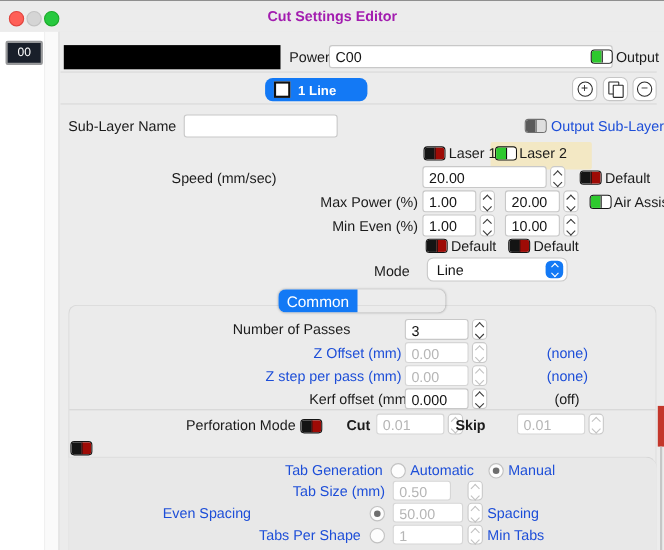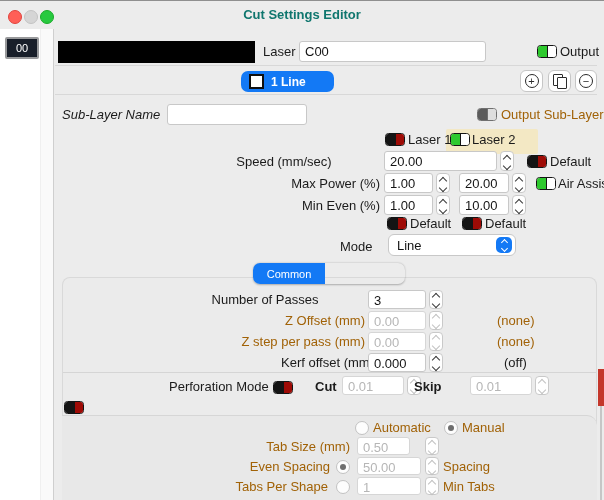--- a/index.html
+++ b/index.html
@@ -6,31 +6,31 @@
   body{font-family:"Liberation Sans", sans-serif; background:#fff;}
   .window{position:relative;width:604px;height:500px;background:#ececec;overflow:hidden;
           border-top:1px solid #8f8f8f;box-sizing:border-box;}
   
   .titlebar{position:absolute;left:0;top:0;width:604px;height:28px;background:#ececec;}
   .tl{position:absolute;top:9px;width:12px;height:12px;border-radius:50%;}
   .tl.red{left:8px;background:#ff5f57;border:0.5px solid #e0443e;}
   .tl.mid{left:24px;background:#d5d5d5;border:0.5px solid #c3c3c3;}
   .tl.grn{left:40px;background:#27c93f;border:0.5px solid #1aab29;}
   .title{position:absolute;left:0;top:6px;width:604px;text-align:center;font-size:13px;
-         font-weight:bold;color:#0f766e;}
+         font-weight:bold;color:#a21caf;}
   
   .sidebar{position:absolute;left:0;top:28px;width:54px;height:472px;background:#fff;
            border-right:1px solid #cfcfcf;box-sizing:border-box;}
   .sidebar .inner-strip{position:absolute;right:0;top:0;width:13px;height:472px;background:#fafafa;
            border-left:1px solid #f0f0f0;box-sizing:border-box;}
   .layer-item{position:absolute;left:5px;top:8px;width:34px;height:22px;background:#191f2a;
            border:2px solid #98999b;border-radius:2px;box-sizing:border-box;color:#fff;
            font-size:11px;display:flex;align-items:center;justify-content:center;}
   .lbl{position:absolute;font-size:13px;color:#1b1b1b;white-space:nowrap;}
-  .lbl.dis{color:#a16207;}
+  .lbl.dis{color:#1d4ed8;}
   .field{position:absolute;background:#fff;border:1px solid #c8c8c8;border-radius:3px;
          box-sizing:border-box;font-size:13px;color:#141414;padding:2px 0 0 5px;overflow:hidden;}
   .field.dis{color:#b6b6b6;border-color:#d6d6d6;}
   .hline{position:absolute;height:1px;background:#d8d8d8;}
   
   .spin{position:absolute;width:14px;height:20px;background:#fff;border:1px solid #c9c9c9;
         border-radius:4px;box-sizing:border-box;display:flex;flex-direction:column;
         align-items:center;justify-content:center;gap:3px;}
   .spin i{display:block;width:5px;height:5px;border-left:1.6px solid #3a3a3a;
         border-top:1.6px solid #3a3a3a;transform:rotate(45deg);margin-top:2px;}
@@ -75,21 +75,21 @@
         border:1px solid #c8c8c8;border-radius:6px;box-sizing:border-box;font-size:13px;
         color:#141414;display:flex;align-items:center;padding-left:8px;}
   .combo .stepper{position:absolute;right:3px;top:2px;width:16px;height:16px;border-radius:5px;
         background:var(--accent-blue);display:flex;flex-direction:column;align-items:center;
         justify-content:center;gap:2px;}
   .combo .stepper i{display:block;width:4px;height:4px;border-left:1.5px solid #fff;
         border-top:1.5px solid #fff;transform:rotate(45deg);margin-top:1px;}
   .combo .stepper i.dn{transform:rotate(225deg);margin-top:-1px;}
   
   .seg{position:absolute;left:253px;top:262px;width:152px;height:21px;border-radius:7px;
-        display:flex;overflow:hidden;box-shadow:0 0.5px 2px rgba(0,0,0,0.28);font-size:11px;}
+        display:flex;overflow:hidden;box-shadow:0 0.5px 2px rgba(0,0,0,0.28);font-size:14px;}
   .seg .s1{width:72px;background:var(--accent-blue);color:#fff;display:flex;
         align-items:center;justify-content:center;}
   .seg .s2{flex:1;background:#fff;color:#1b1b1b;display:flex;align-items:center;
         justify-content:center;}
   
   .pane{position:absolute;left:62px;top:276px;width:535px;height:224px;background:#ebebeb;
         border:1px solid #d9d9d9;border-bottom:none;border-radius:8px 8px 0 0;box-sizing:border-box;}
   .pane-lower{position:absolute;left:62px;top:414px;width:535px;height:86px;background:#e8e8e8;
         border-top:1px solid #d6d6d6;border-radius:0 10px 0 0;box-sizing:border-box;}
   .hl-beige{position:absolute;left:446px;top:128px;width:92px;height:25px;
@@ -109,22 +109,22 @@
     <span class="tl grn"></span>
     <div class="title">Cut Settings Editor</div>
   </div>
 
   <div class="sidebar">
     <div class="inner-strip"></div>
     <div class="layer-item">00</div>
   </div>
 
   <div class="swatch"></div>
-  <span class="lbl" style="left:263px;top:43px;">Laser</span>
-  <div class="field" style="left:299px;top:40px;width:187px;height:21px;">C00</div>
+  <span class="lbl" style="left:263px;top:43px;">Power</span>
+  <div class="field" style="left:299px;top:40px;width:258px;height:21px;">C00</div>
   <span class="toggle on" style="left:537px;top:44px;">
       <span class="half"></span>
       <span class="half"></span>
     </span>
   <span class="lbl" style="left:560px;top:43px;">Output</span>
 
   <div class="hline" style="left:55px;top:64px;width:542px;"></div>
   <div class="layer-pill">
     <span class="sq"></span>
     <span>1 Line</span>
@@ -133,41 +133,41 @@
     <span class="circle-ic">+</span>
   </div>
   <div class="tbtn" style="left:548px;">
     <span class="copy-ic"></span>
   </div>
   <div class="tbtn" style="left:575px;width:22px;">
     <span class="circle-ic">−</span>
   </div>
   <div class="hline" style="left:55px;top:93px;width:542px;"></div>
 
-  <span class="lbl" style="left:62px;top:106px;font-style:italic;">Sub-Layer Name</span>
+  <span class="lbl" style="left:62px;top:106px;">Sub-Layer Name</span>
   <div class="field" style="left:167px;top:103px;width:140px;height:21px;"></div>
   <span class="toggle disabled" style="left:477px;top:107px;">
       <span class="half"></span>
       <span class="half"></span>
     </span>
   <span class="lbl dis" style="left:501px;top:106px;">Output Sub-Layer</span>
 
   <div class="hl-beige"></div>
   <span class="toggle off" style="left:385px;top:132px;">
       <span class="half"></span>
       <span class="half"></span>
     </span>
   <span class="lbl" style="left:408px;top:131px;">Laser 1</span>
   <span class="toggle on" style="left:450px;top:132px;">
       <span class="half"></span>
       <span class="half"></span>
     </span>
   <span class="lbl" style="left:472px;top:131px;">Laser 2</span>
 
-  <span class="lbl" style="left:174px;top:153px;width:220px;text-align:center;">Speed (mm/sec)</span>
+  <span class="lbl" style="left:156px;top:153px;width:220px;text-align:left;">Speed (mm/sec)</span>
   <div class="field" style="left:384px;top:150px;width:113px;height:20px;">20.00</div>
   <span class="spin" style="left:500px;top:150px;">
       <i></i>
       <i class="dn"></i>
     </span>
   <span class="toggle off" style="left:527px;top:154px;">
       <span class="half"></span>
       <span class="half"></span>
     </span>
   <span class="lbl" style="left:550px;top:153px;">Default</span>
@@ -276,33 +276,34 @@
   <span class="spin dis" style="left:535px;top:375px;height:19px;">
       <i></i>
       <i class="dn"></i>
     </span>
 
   <span class="toggle off" style="left:64px;top:400px;">
       <span class="half"></span>
       <span class="half"></span>
     </span>
 
+  <span class="lbl dis" style="left:148px;top:419px;width:200px;text-align:right;">Tab Generation</span>
   <span class="radio" style="left:355px;top:420px;"></span>
   <span class="lbl dis" style="left:373px;top:419px;">Automatic</span>
   <span class="radio checked" style="left:444px;top:420px;"></span>
   <span class="lbl dis" style="left:462px;top:419px;">Manual</span>
 
   <span class="lbl dis" style="left:150px;top:438px;width:200px;text-align:right;">Tab Size (mm)</span>
   <div class="field dis" style="left:357px;top:436px;width:53px;height:18px;">0.50</div>
   <span class="spin dis" style="left:425px;top:436px;height:18px;">
       <i></i>
       <i class="dn"></i>
     </span>
 
-  <span class="lbl dis" style="left:130px;top:458px;width:200px;text-align:right;">Even Spacing</span>
+  <span class="lbl dis" style="left:148px;top:458px;width:200px;">Even Spacing</span>
   <span class="radio checked" style="left:336px;top:459px;"></span>
   <div class="field dis" style="left:357px;top:456px;width:64px;height:18px;">50.00</div>
   <span class="spin dis" style="left:425px;top:456px;height:18px;">
       <i></i>
       <i class="dn"></i>
     </span>
   <span class="lbl dis" style="left:443px;top:458px;">Spacing</span>
 
   <span class="lbl dis" style="left:128px;top:478px;width:200px;text-align:right;">Tabs Per Shape</span>
   <span class="radio" style="left:336px;top:479px;"></span>

